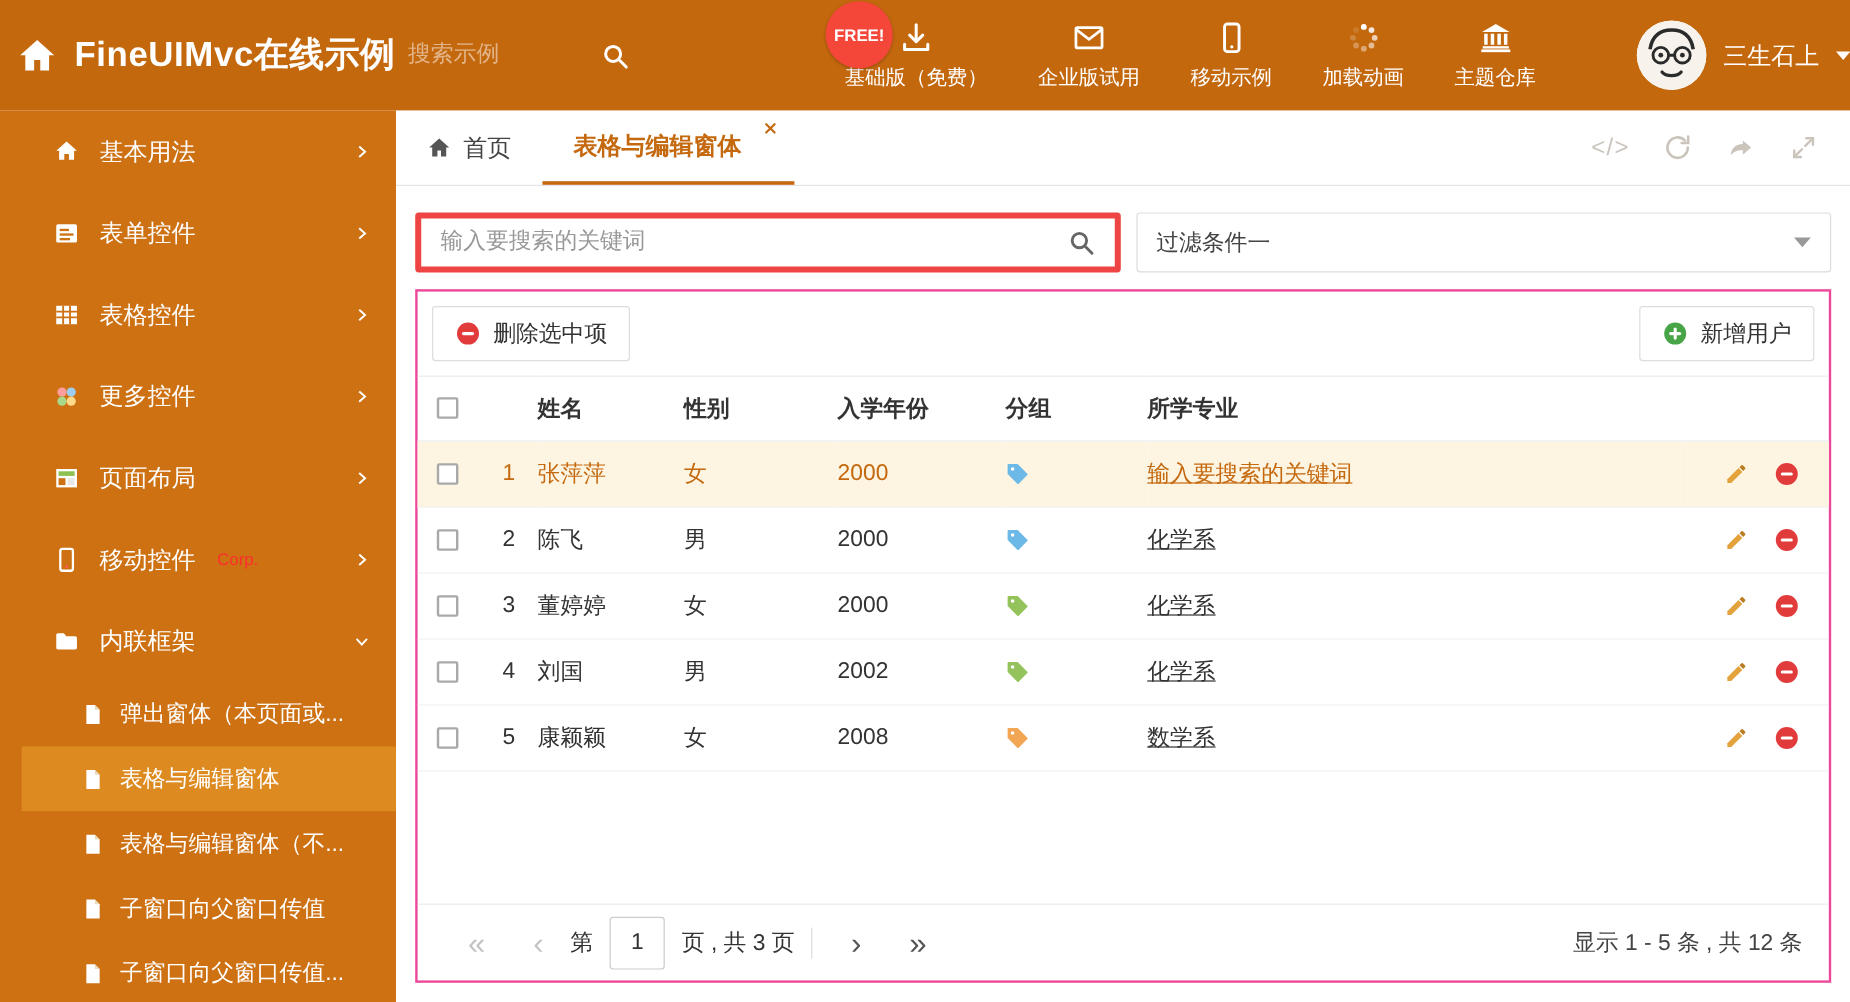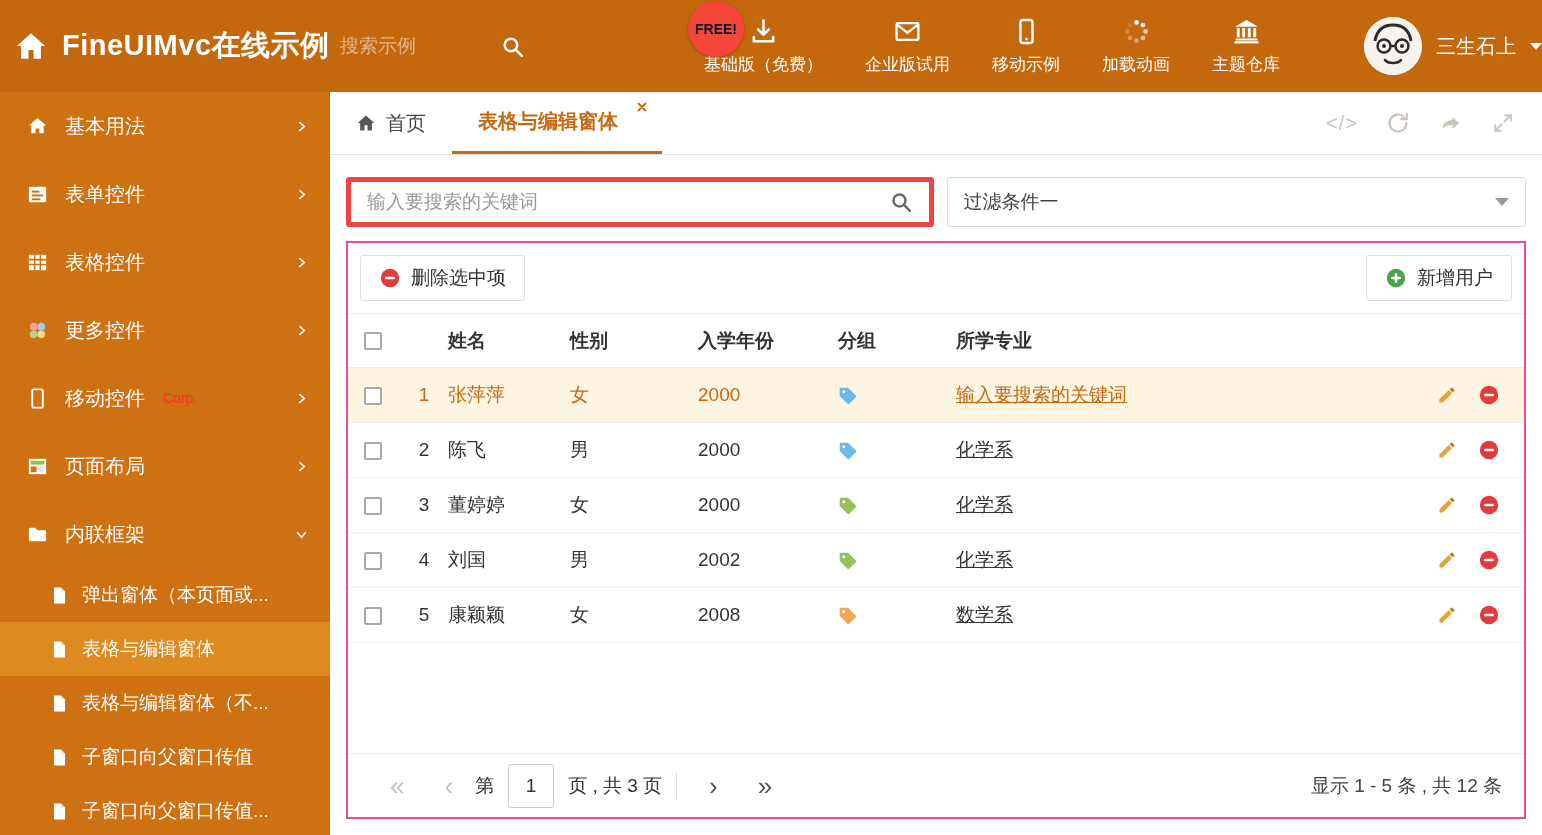--- a/index.html
+++ b/index.html
@@ -7,34 +7,34 @@
   body { font-family: "Liberation Sans", "DejaVu Sans", sans-serif; background: #fff; color: #333; }
   .app { width: 100%; height: 100%; display: flex; flex-direction: column; }
 
   
   .topbar { height: 92px; background: #c4680e; display: flex; align-items: center; color: #fff; position: relative; flex: 0 0 auto; }
   .brand { width: 330px; flex: 0 0 auto; display: flex; align-items: center; gap: 14px; padding-left: 14px; }
   .brand-title { font-size: 29px; font-weight: bold; letter-spacing: .5px; white-space: nowrap; }
   .topsearch { display: flex; align-items: center; gap: 10px; width: 215px; margin-left: 10px; }
   .topsearch input { background: transparent; border: none; outline: none; color: #fff; font-size: 19px; width: 150px; }
   .topsearch input::placeholder { color: rgba(255,255,255,.5); }
-  .free-badge { position: absolute; left: 688px; top: 1px; width: 56px; height: 56px; border-radius: 50%; background: #f4473a; color: #0f172a; font-size: 14px; font-weight: bold; display: flex; align-items: center; justify-content: center; box-shadow: 0 1px 3px rgba(0,0,0,.25); }
+  .free-badge { position: absolute; left: 688px; top: 1px; width: 56px; height: 56px; border-radius: 50%; background: #f4473a; color: #ffffff; font-size: 14px; font-weight: bold; display: flex; align-items: center; justify-content: center; box-shadow: 0 1px 3px rgba(0,0,0,.25); }
   .topnav { display: flex; margin-left: 128px; }
   .topnav-item { display: flex; flex-direction: column; align-items: center; gap: 7px; padding: 0 21px; cursor: pointer; }
   .topnav-label { font-size: 17px; white-space: nowrap; }
   .userbox { margin-left: auto; display: flex; align-items: center; gap: 14px; cursor: pointer; }
   .avatar { width: 58px; height: 58px; border-radius: 50%; background: #fff; overflow: hidden; flex: 0 0 auto; }
   .username { font-size: 20px; white-space: nowrap; }
   .caret { width: 0; height: 0; border-left: 6px solid transparent; border-right: 6px solid transparent; border-top: 7px solid #fff; }
 
   
   .bodyrow { flex: 1; display: flex; min-height: 0; }
 
   
-  .sidebar { width: 330px; flex: 0 0 auto; background: #cd7113; color: #fff; overflow: hidden; }
+  .sidebar { width: 330px; flex: 0 0 auto; background: #cd7113; color: #fff; overflow: hidden; padding-left: 18px; }
   .side-item { height: 68px; display: flex; align-items: center; gap: 16px; padding: 0 22px 0 26px; font-size: 20px; cursor: pointer; white-space: nowrap; }
   .side-item .chev { margin-left: auto; display: flex; }
   .side-sub { height: 54px; display: flex; align-items: center; gap: 13px; padding-left: 50px; font-size: 19px; cursor: pointer; white-space: nowrap; }
   .side-sub.active { background: #dd8a20; }
   .corp { color: #ff2d2d; font-size: 14px; margin-left: 2px; }
 
   
   .content { flex: 1; display: flex; flex-direction: column; min-width: 0; background: #fff; }
 
   .tabbar { height: 63px; border-bottom: 1px solid #e4e4e4; display: flex; align-items: stretch; flex: 0 0 auto; }
@@ -244,43 +244,43 @@
           </span>
         <span>更多控件</span>
         <span class="chev">
             <svg width="13" height="13" viewBox="0 0 24 24" fill="none" stroke="#fff" stroke-width="3">
               <path d="M8 4l9 8-9 8"></path>
             </svg>
           </span>
       </div>
       <div class="side-item">
         <span style="display:flex;">
-            <svg width="23" height="23" viewBox="0 0 24 24" fill="none" stroke="#fff" stroke-width="2">
-              <rect x="6.5" y="2.5" width="11" height="19" rx="2"></rect>
-              <circle cx="12" cy="18" r="1.3" fill="#ff5a4e" stroke="none"></circle>
-            </svg>
-          </span>
-        <span>移动控件</span>
-        <span class="corp">Corp.</span>
-        <span class="chev">
-            <svg width="13" height="13" viewBox="0 0 24 24" fill="none" stroke="#fff" stroke-width="3">
-              <path d="M8 4l9 8-9 8"></path>
-            </svg>
-          </span>
-      </div>
-      <div class="side-item">
-        <span style="display:flex;">
             <svg width="23" height="23" viewBox="0 0 24 24">
               <rect x="3" y="4" width="18" height="16" fill="#fff"></rect>
               <rect x="5" y="6" width="14" height="4" fill="#8cc152"></rect>
               <rect x="5" y="12" width="6" height="6" fill="#cd7113"></rect>
               <rect x="13" y="12" width="6" height="6" fill="#e8e8e8"></rect>
             </svg>
           </span>
         <span>页面布局</span>
+        <span class="chev">
+            <svg width="13" height="13" viewBox="0 0 24 24" fill="none" stroke="#fff" stroke-width="3">
+              <path d="M8 4l9 8-9 8"></path>
+            </svg>
+          </span>
+      </div>
+      <div class="side-item">
+        <span style="display:flex;">
+            <svg width="23" height="23" viewBox="0 0 24 24" fill="none" stroke="#fff" stroke-width="2">
+              <rect x="6.5" y="2.5" width="11" height="19" rx="2"></rect>
+              <circle cx="12" cy="18" r="1.3" fill="#ff5a4e" stroke="none"></circle>
+            </svg>
+          </span>
+        <span>移动控件</span>
+        <span class="corp">Corp.</span>
         <span class="chev">
             <svg width="13" height="13" viewBox="0 0 24 24" fill="none" stroke="#fff" stroke-width="3">
               <path d="M8 4l9 8-9 8"></path>
             </svg>
           </span>
       </div>
       <div class="side-item">
         <span style="display:flex;">
             <svg width="23" height="23" viewBox="0 0 24 24">
               <path d="M3 6.5C3 5.7 3.7 5 4.5 5h5.2l2 2.5h7.8c.8 0 1.5.7 1.5 1.5v8.5c0 .8-.7 1.5-1.5 1.5h-15C3.7 19 3 18.3 3 17.5v-11z" fill="#fff"></path>

